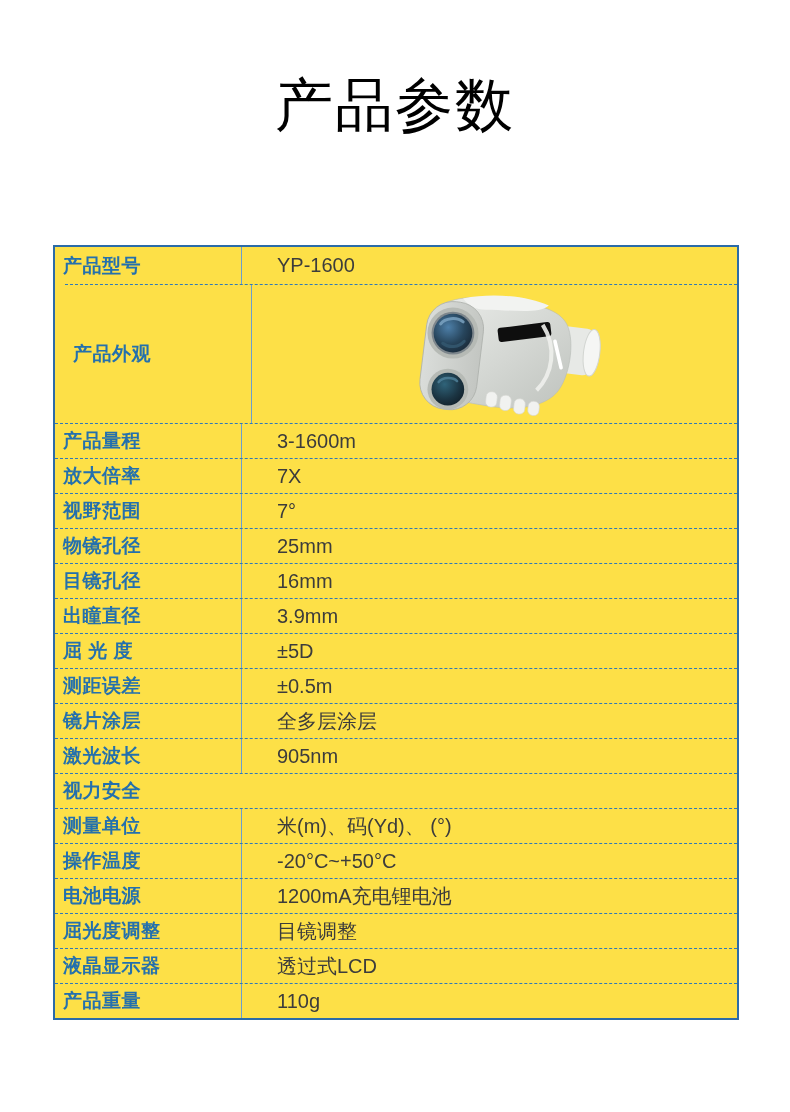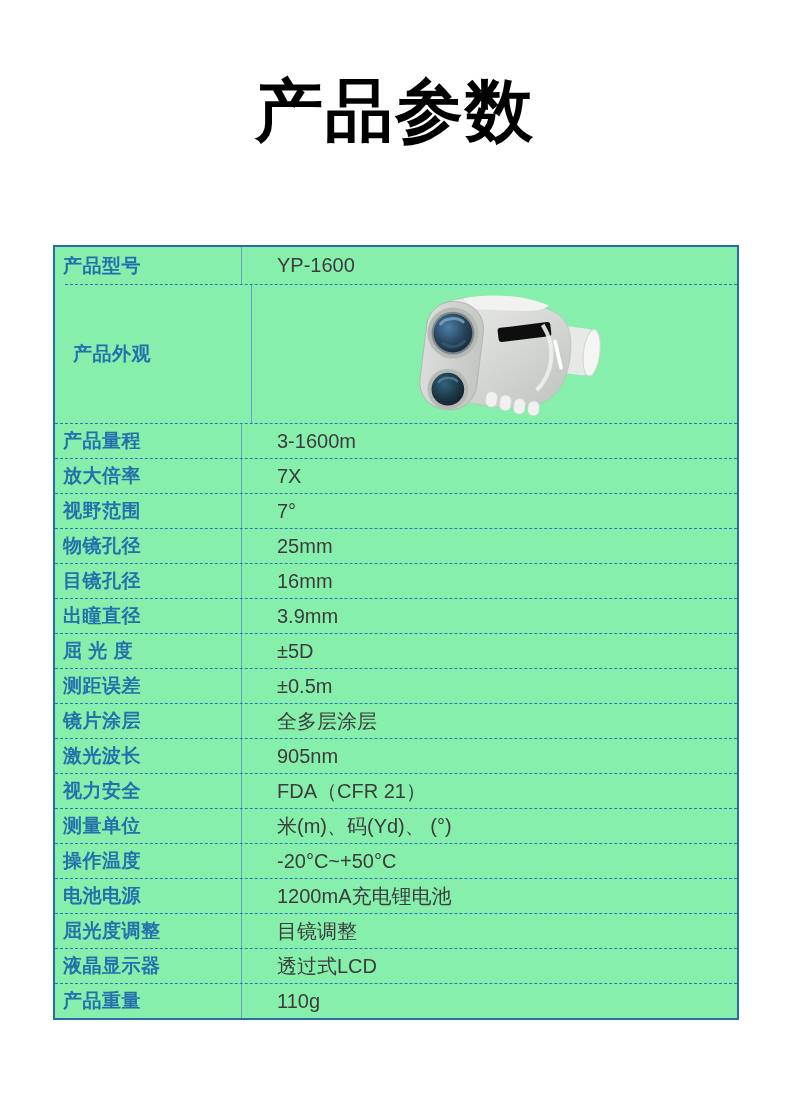--- a/index.html
+++ b/index.html
@@ -10,32 +10,32 @@
     background:#ffffff;
     overflow:hidden;
     font-family:"Liberation Sans","DejaVu Sans",sans-serif;
   }
   .title {
     position:absolute;
     top:76px; left:0;
     width:100%;
     text-align:center;
     font-family:"DejaVu Serif","Liberation Serif",serif;
-    font-weight:700;
-    font-size:68px;
+    font-weight:400;
+    font-size:58px;
     line-height:1.0;
     letter-spacing:2px;
     color:#000000;
   }
   .spec-table {
     position:absolute;
     left:53px; top:245px;
     width:686px;
     border:2px solid #2b6ba8;
-    background:#86efac;
+    background:#fde047;
   }
   .row {
     display:flex;
     height:35px;
     border-top:1px dashed #2e79b8;
   }
   .row.model { height:37px; border-top:none; }
   .row.appearance { height:139px;margin-left:10px; }
   .cell { display:flex; align-items:center; }
   .cell.label {
@@ -182,21 +182,20 @@
     <div class="row">
       <div class="cell label">镜片涂层</div>
       <div class="cell value">全多层涂层</div>
     </div>
     <div class="row">
       <div class="cell label">激光波长</div>
       <div class="cell value">905nm</div>
     </div>
     <div class="row">
       <div class="cell label">视力安全</div>
-      <div class="cell value">FDA（CFR 21）</div>
     </div>
     <div class="row">
       <div class="cell label">测量单位</div>
       <div class="cell value">米(m)、码(Yd)、 (°)</div>
     </div>
     <div class="row">
       <div class="cell label">操作温度</div>
       <div class="cell value">-20°C~+50°C</div>
     </div>
     <div class="row">

